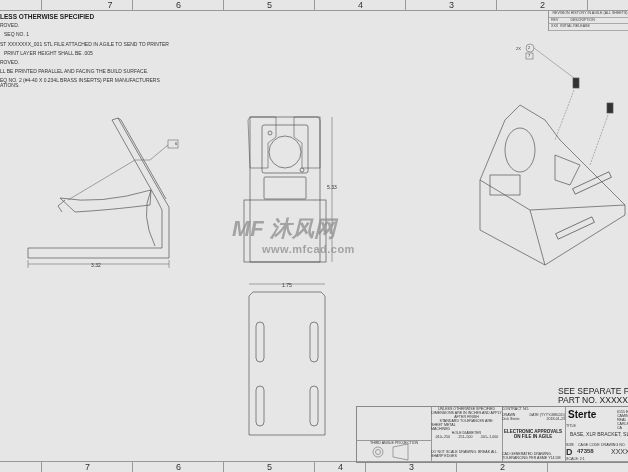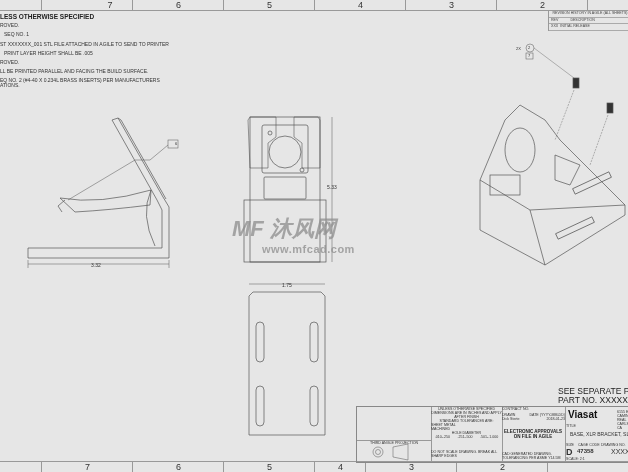--- a/index.html
+++ b/index.html
@@ -170,21 +170,21 @@
       <span>DATE (YYYY-MM-DD)</span>
     </div>
     <div style="display:flex;justify-content:space-between;">
       <span>Dick Sterte</span>
       <span>2018-01-23</span>
     </div>
     <div class="elec" style="left:2px;top:22px;width:58px;">ELECTRONIC APPROVALS ON FILE IN AGILE</div>
     <div style="position:absolute;bottom:2px;">CAD GENERATED DRAWING. TOLERANCING PER ASME Y14.5M</div>
   </div>
   <div class="tb-cell" style="left:208px;top:0;width:64px;height:55px;border-bottom:none;border-right:none;">
-    <div class="viasat" style="left:3px;top:2px;">Viasat</div>
+    <div class="viasat" style="left:3px;top:2px;">Sterte</div>
     <div style="position:absolute;left:52px;top:3px;">6155 EL CAMINO REAL CARLSBAD, CA</div>
     <div style="position:absolute;left:1px;top:17px;">TITLE</div>
     <div style="position:absolute;left:5px;top:24px;font-size:5px;white-space:nowrap;">BASE, XLR BRACKET, SLOT</div>
     <div style="position:absolute;left:1px;top:36px;">SIZE</div>
     <div style="position:absolute;left:1px;top:40px;font-size:9px;font-weight:bold;">D</div>
     <div style="position:absolute;left:13px;top:36px;">CAGE CODE</div>
     <div style="position:absolute;left:12px;top:41px;font-size:6px;font-weight:bold;">47358</div>
     <div style="position:absolute;left:36px;top:36px;">DRAWING NO.</div>
     <div style="position:absolute;left:46px;top:41px;font-size:7px;">XXXX</div>
     <div style="position:absolute;left:1px;top:50px;">SCALE: 2:1</div>

